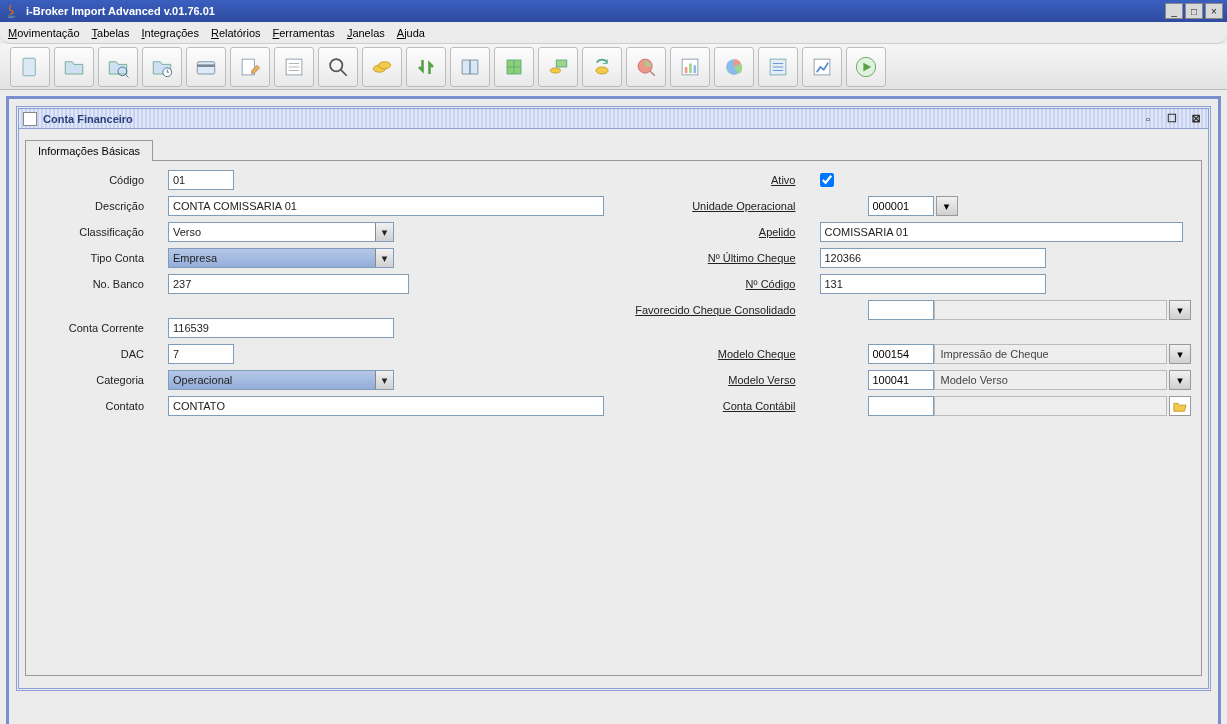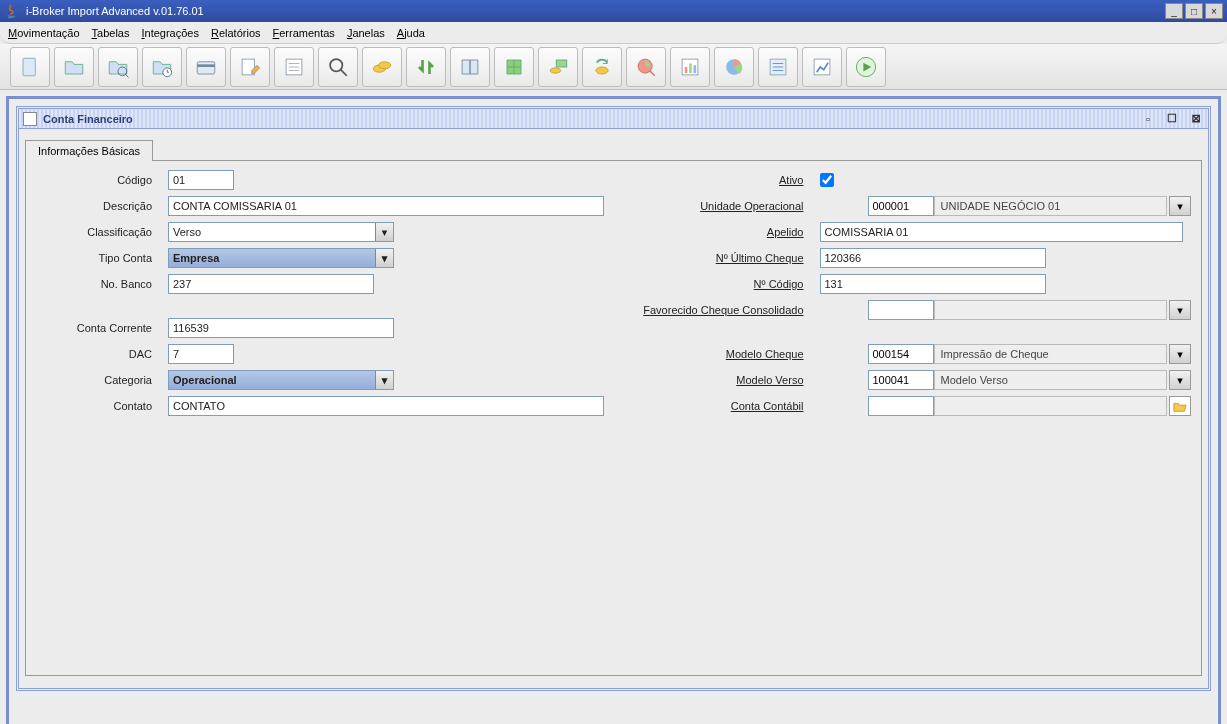--- a/index.html
+++ b/index.html
@@ -1,21 +1,21 @@
 <!DOCTYPE html>
 <html><head>
 <meta charset="utf-8">
 <style>
 * { box-sizing: border-box; margin: 0; padding: 0; font-family: Tahoma, Arial, sans-serif; font-size: 11px; }
 body { background: #ececec; width: 1227px; height: 724px; overflow: hidden; }
 
 
 .titlebar { height: 22px; background: linear-gradient(#3a5fbf, #2e4ba0); color: #fff; display: flex; align-items: center; padding: 0 4px; }
 .titlebar .java-icon { width: 16px; height: 16px; margin-right: 6px; display: inline-block; }
-.titlebar .title { font-weight: normal; flex: 1; }
+.titlebar .title { font-weight: bold; flex: 1; }
 .titlebar .win-btns { display: flex; }
 .titlebar .win-btn { width: 18px; height: 16px; background: #d9d9d9; border: 1px solid #888; margin-left: 2px; display:flex; align-items:center; justify-content:center; color:#222; font-size:10px; }
 
 
 .menubar { height: 22px; background: #ececec; border-bottom: 1px solid #ccc; display: flex; align-items: center; padding-left: 8px; gap: 12px; border-radius: 10px; }
 .menubar span { cursor: default; }
 .menubar span u { text-decoration: underline; }
 
 
 .toolbar { height: 46px; background: linear-gradient(#f5f5f5, #e3e3e3); border-bottom: 1px solid #bbb; display: flex; align-items: center; padding: 0 10px; gap: 4px; }
@@ -35,27 +35,27 @@
 
 
 .tabbar { margin: 10px 6px 0 6px; display:flex; }
 .tab { background: #ececec; border:1px solid #999; border-bottom:none; padding:4px 12px; position:relative; top:1px; }
 .tab-content { border:1px solid #999; margin:0 6px 6px 6px; height: 516px; padding: 8px 10px; background:#ececec; overflow:auto; }
 
 
 .cols { display:flex; gap:20px; }
 .col { flex:1; }
 .row { display:flex; align-items:center; margin-bottom:4px; height:22px; }
-.lbl { width: 132px; text-align:right; padding-right:16px; color:#222; }
+.lbl { width: 132px; text-align:right; padding-right:24px; color:#222; }
 .rcol .lbl { width: 196px; text-decoration: underline; }
 input.txt, .sel, .combo-disp { height:20px; border:1px solid #7f9db9; background:#fff; padding:6px 4px; color:#222; }
 input.txt { }
 .sel { display:flex; align-items:center; position:relative; }
 .sel-arrow { position:absolute; right:0; top:0; width:18px; height:100%; background:linear-gradient(#f1f1f1,#d0d0d0); border-left:1px solid #888; display:flex; align-items:center; justify-content:center; }
-.sel.blue { background: linear-gradient(#b5c7e7,#94aeda); color:#222;font-weight:bold; }
+.sel.blue { background: linear-gradient(#b5c7e7,#94aeda); color:#222; }
 .combo { display:flex; align-items:stretch;margin-left:48px; }
 .combo .code { width:66px; height:20px; border:1px solid #7f9db9; background:#fff; padding:0 4px; }
 .combo .disp { flex:1; height:20px; border:1px solid #bbb; background:#eee; padding:0 6px; display:flex; align-items:center; color:#444; }
 .combo .drop { width:22px; height:20px; border:1px solid #999; background:linear-gradient(#f1f1f1,#d0d0d0); display:flex; align-items:center; justify-content:center; margin-left:2px; }
 .chk { width:14px; height:14px; }
 </style>
 </head>
 <body>
 
 <div class="titlebar">
@@ -251,21 +251,21 @@
             </div>
             <div class="row">
               <div class="lbl">Tipo Conta</div>
               <div class="sel blue" style="width:226px">
                 <span>Empresa</span>
                 <span class="sel-arrow">▾</span>
               </div>
             </div>
             <div class="row">
               <div class="lbl">No. Banco</div>
-              <input class="txt" style="width: 206px;" value="237">
+              <input class="txt" style="width: 241px;" value="237">
             </div>
             <div style="height:18px"></div>
             <div class="row">
               <div class="lbl">Conta Corrente</div>
               <input class="txt" style="width: 226px;" value="116539">
             </div>
             <div class="row">
               <div class="lbl">DAC</div>
               <input class="txt" style="width: 66px;" value="7">
             </div>
@@ -284,21 +284,20 @@
 
           <div class="col rcol">
             <div class="row">
               <div class="lbl">Ativo</div>
               <input type="checkbox" class="chk" checked="" style="">
             </div>
             <div class="row">
               <div class="lbl">Unidade Operacional</div>
               <div class="combo" style="flex:1">
                 <input class="code" value="000001" style="">
-                <div class="disp">UNIDADE NEGÓCIO 01</div>
                 <div class="drop">▾</div>
               </div>
             </div>
             <div class="row">
               <div class="lbl">Apelido</div>
               <input class="txt" style="flex: 1 1 0%; margin-right: 8px;" value="COMISSARIA 01">
             </div>
             <div class="row">
               <div class="lbl">Nº Último Cheque</div>
               <input class="txt" style="width: 226px;" value="120366">

